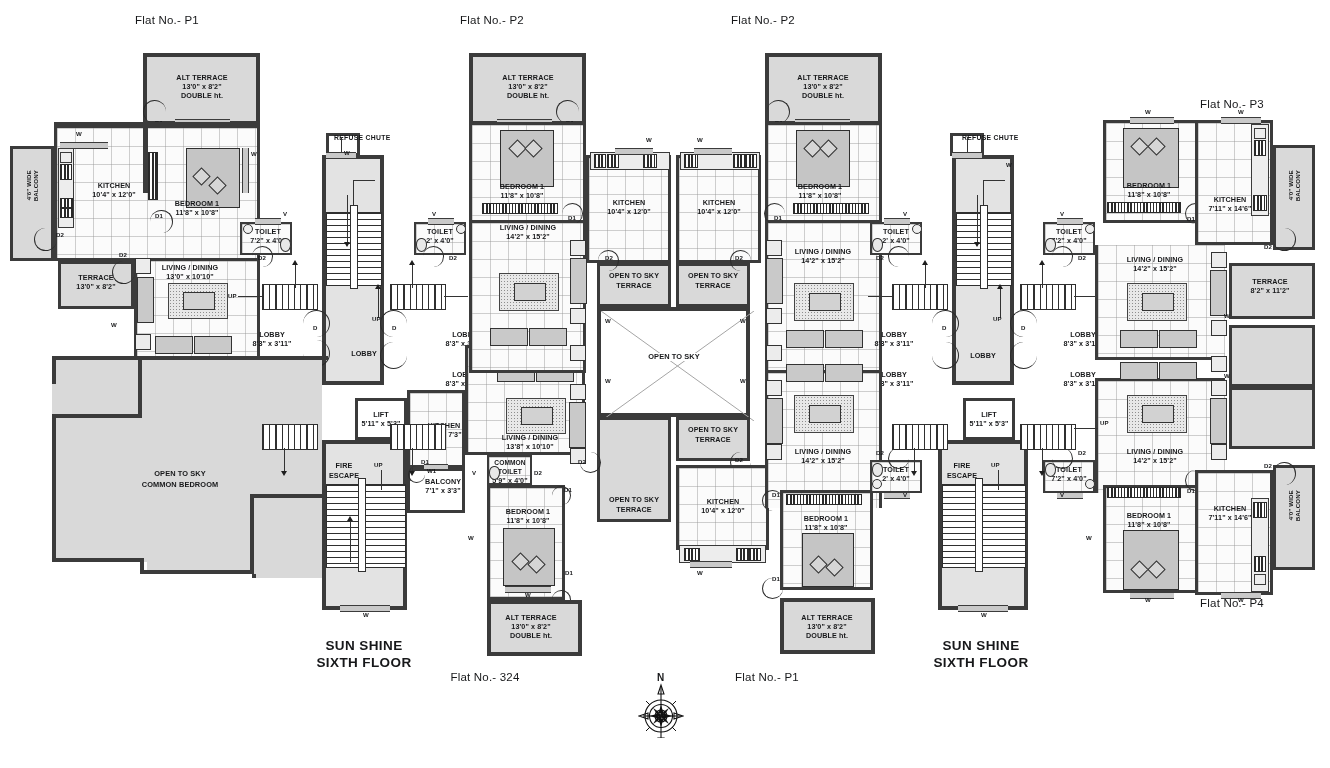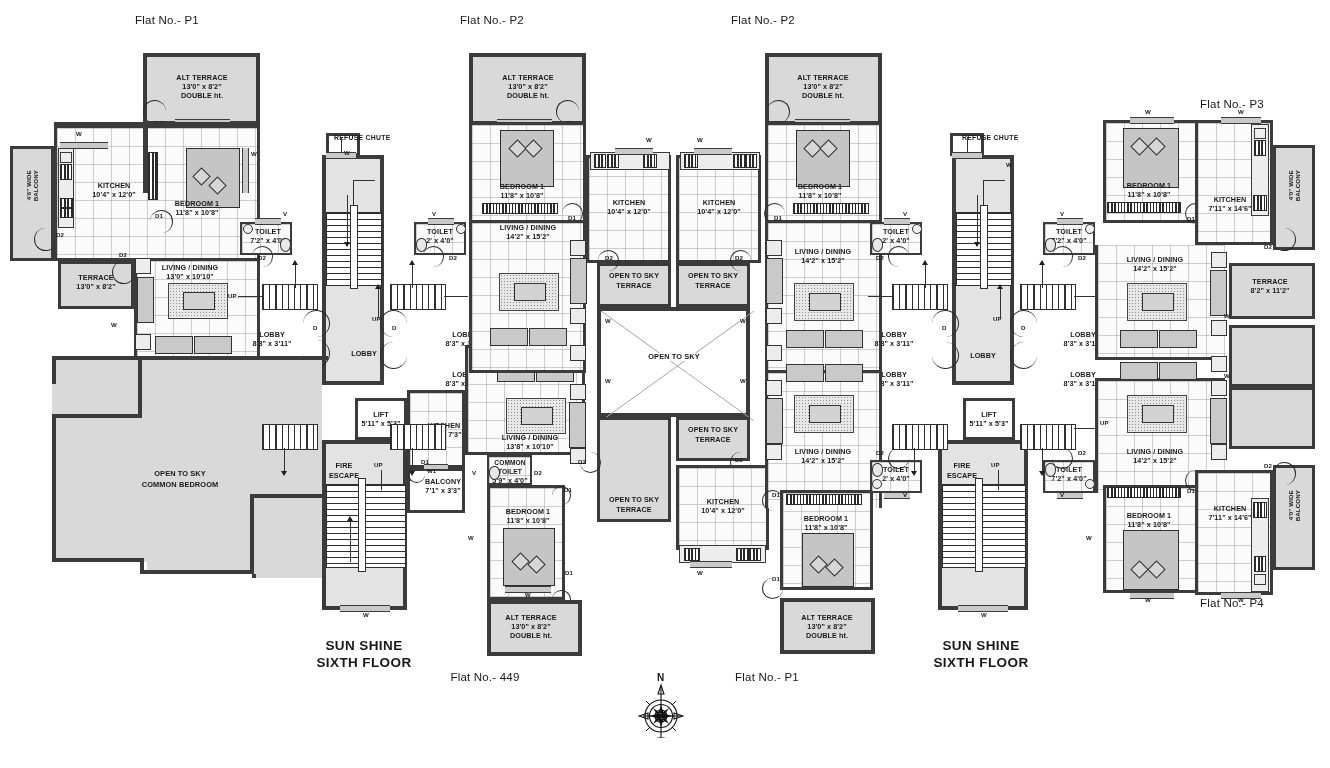--- a/index.html
+++ b/index.html
@@ -69,21 +69,21 @@
 </head>
 <body>
 
 <div id="plan">
 
   <div class="lbl flat" style="left:167px;top:14px;transform:translateX(-50%);">Flat No.- P1</div>
   <div class="lbl flat" style="left:492px;top:14px;transform:translateX(-50%);">Flat No.- P2</div>
   <div class="lbl flat" style="left:763px;top:14px;transform:translateX(-50%);">Flat No.- P2</div>
   <div class="lbl flat" style="left:1232px;top:98px;transform:translateX(-50%);">Flat No.- P3</div>
   <div class="lbl flat" style="left:1232px;top:597px;transform:translateX(-50%);">Flat No.- P4</div>
-  <div class="lbl flat" style="left:485px;top:671px;transform:translateX(-50%);">Flat No.- 449</div>
+  <div class="lbl flat" style="left:485px;top:671px;transform:translateX(-50%);">Flat No.- 324</div>
   <div class="lbl flat" style="left:767px;top:671px;transform:translateX(-50%);">Flat No.- P1</div>
 
   <div class="lbl big" style="left:364px;top:638px;transform:translateX(-50%);">SUN SHINE</div>
   <div class="lbl big" style="left:364px;top:655px;transform:translateX(-50%);">SIXTH FLOOR</div>
   <div class="lbl big" style="left:981px;top:638px;transform:translateX(-50%);">SUN SHINE</div>
   <div class="lbl big" style="left:981px;top:655px;transform:translateX(-50%);">SIXTH FLOOR</div>
 
   <div style="position:absolute;left:638px;top:672px;width:46px;height:66px;">
     <div class="lbl" style="left:19px;top:0px;font-size:10px;font-weight:bold;">N</div>
     <svg width="46" height="66" viewBox="0 0 46 66" style="position:absolute;left:0;top:0;">

